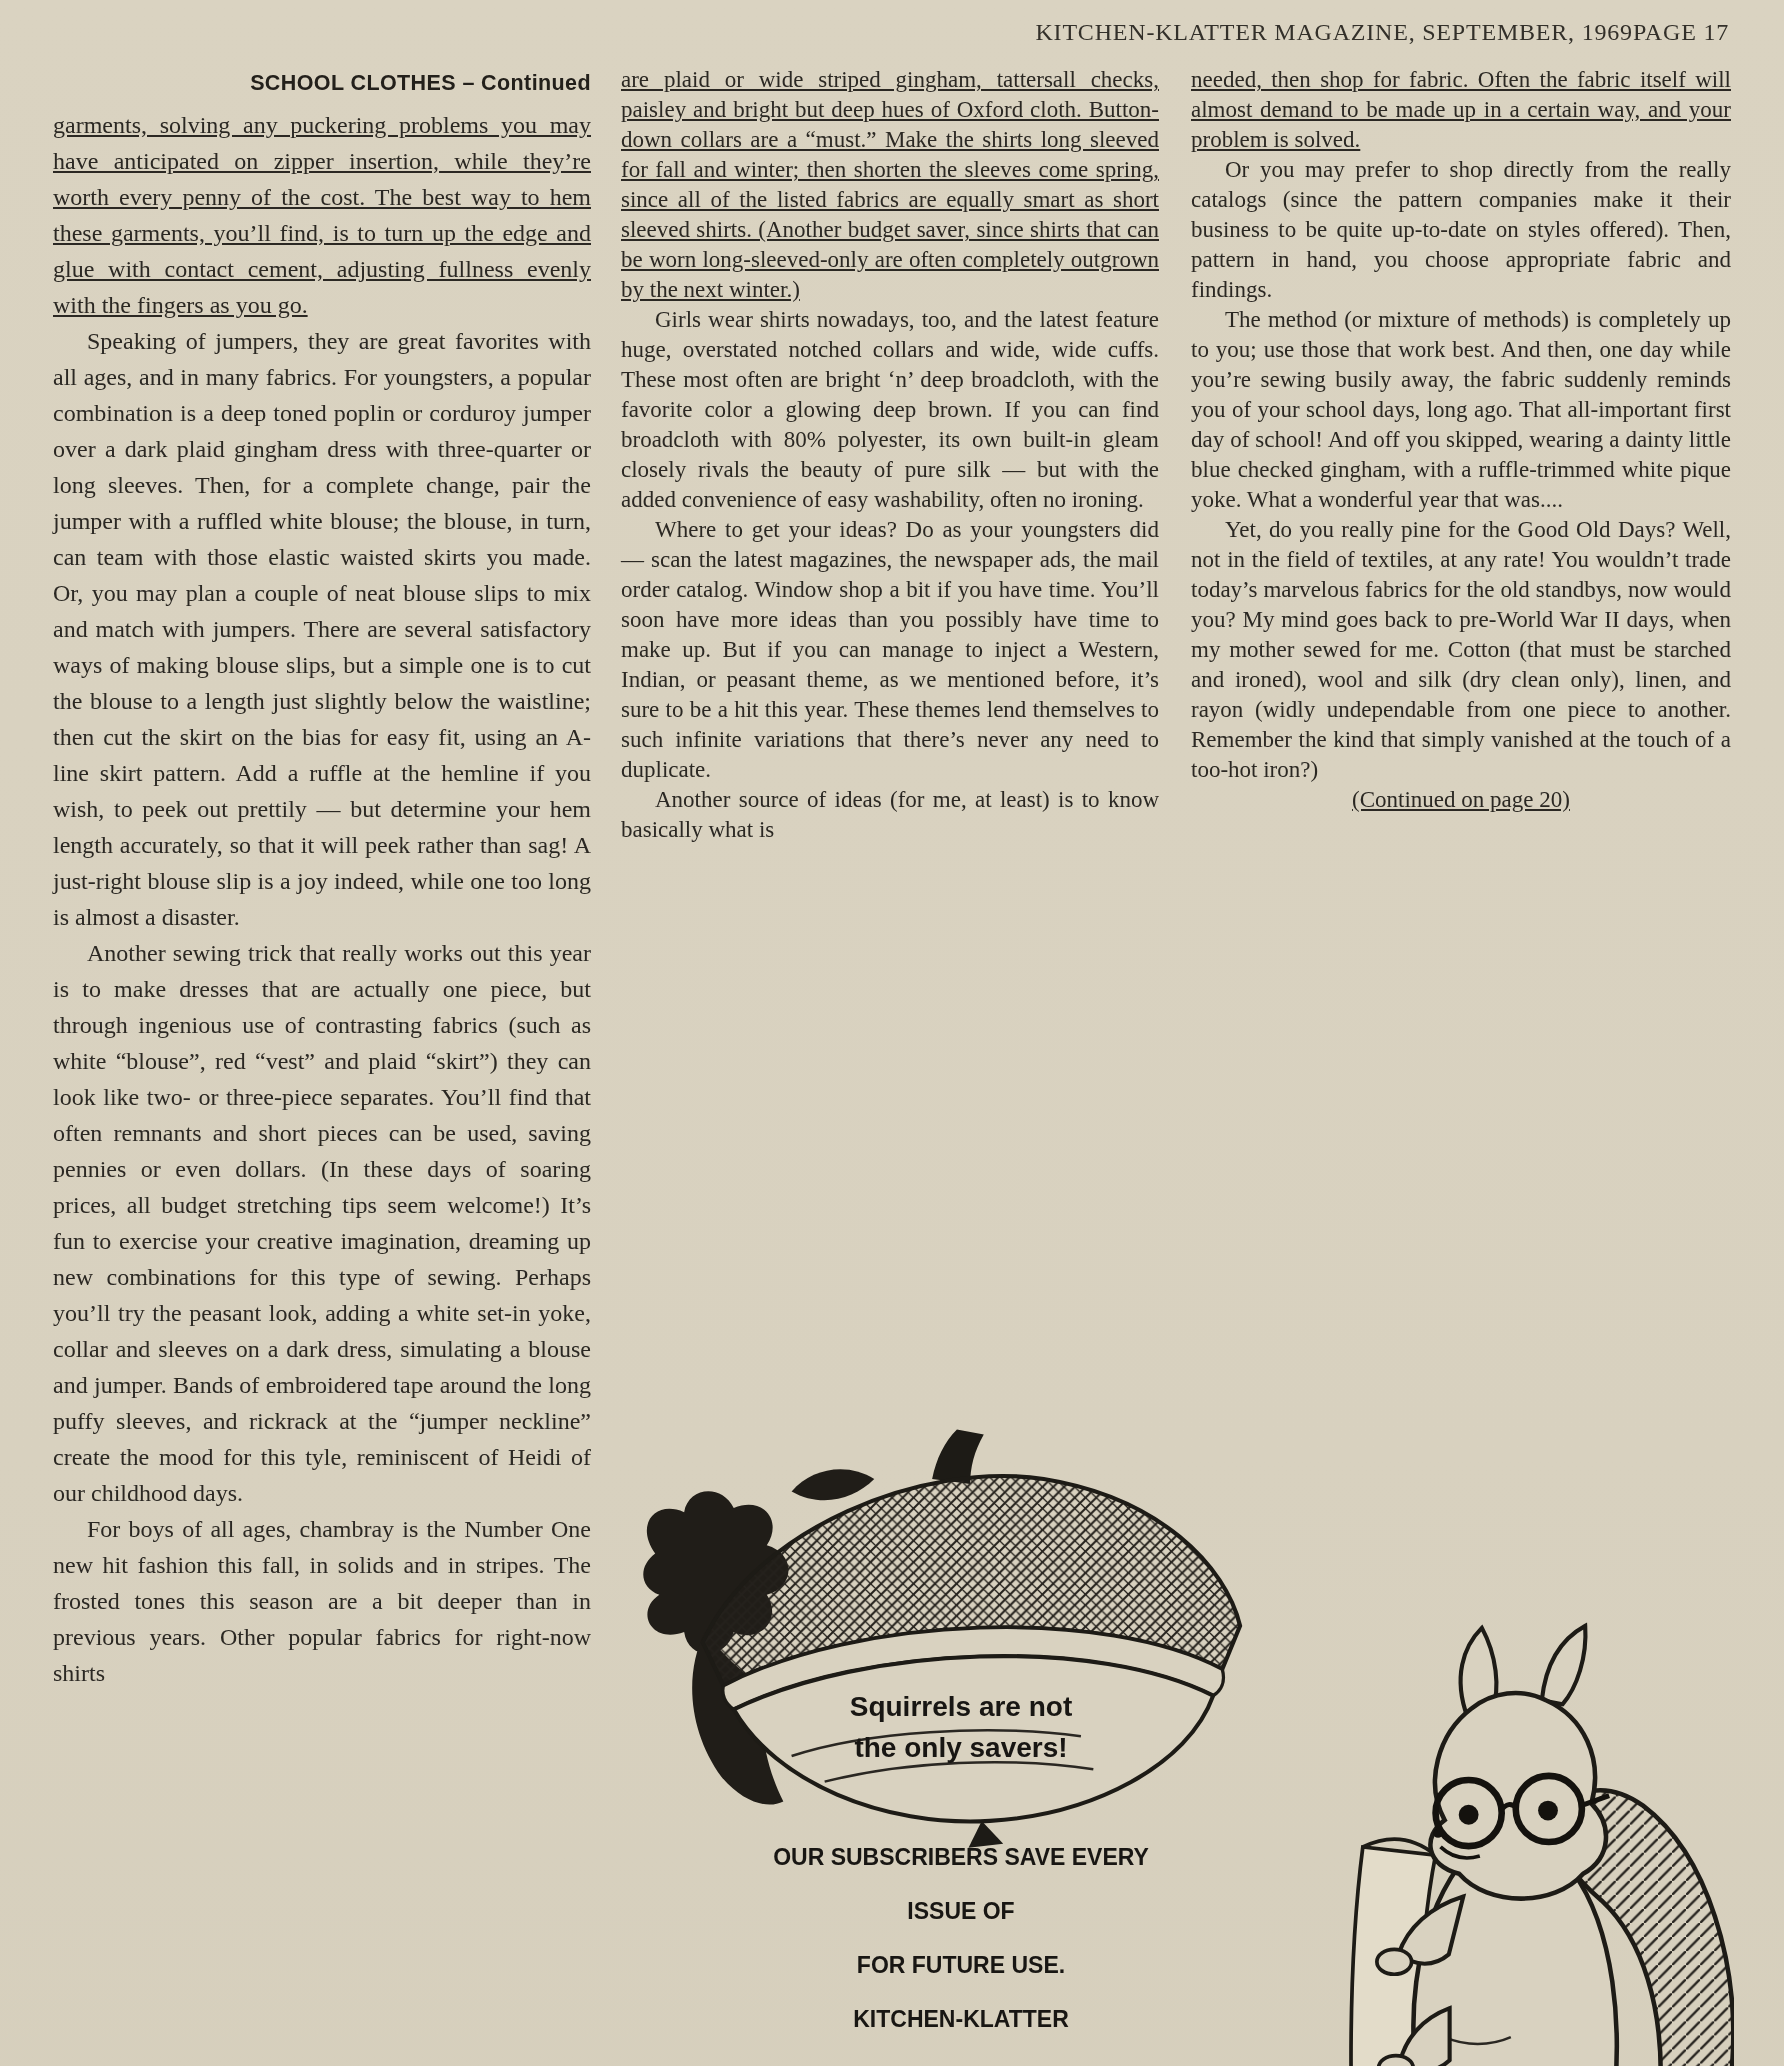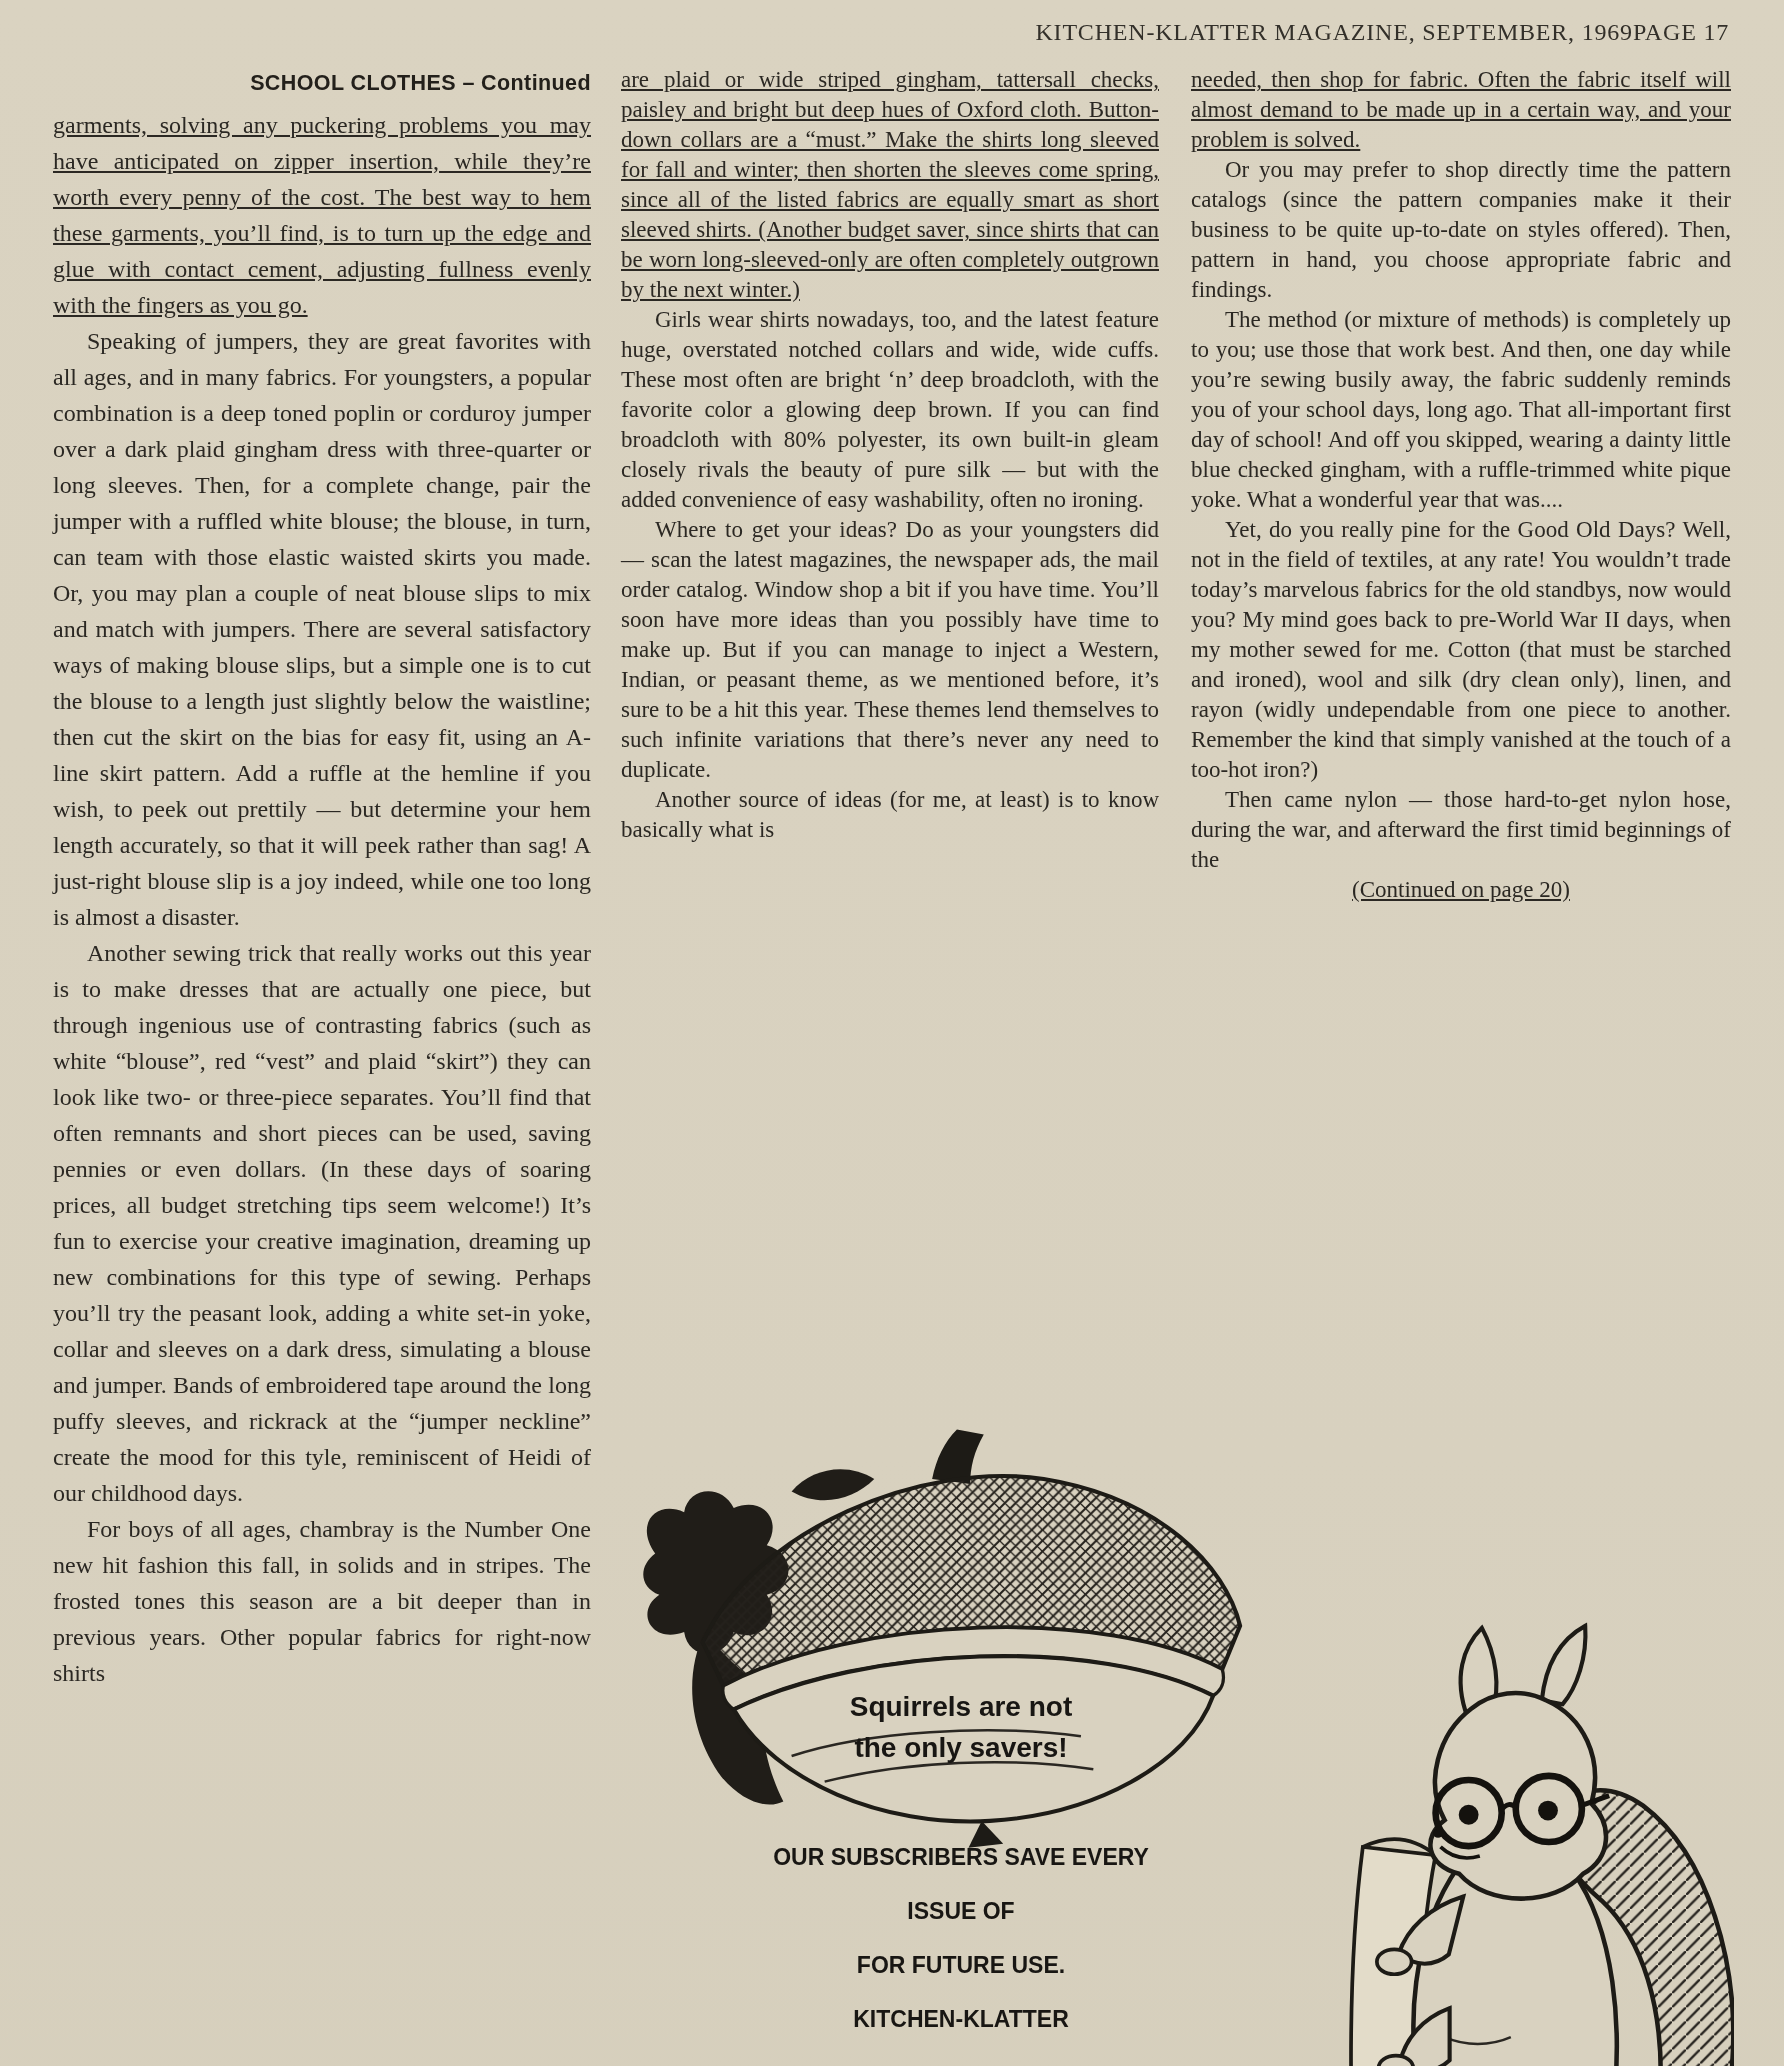--- a/index.html
+++ b/index.html
@@ -72,24 +72,23 @@
         <p class="noindent">are plaid or wide striped gingham, tattersall checks, paisley and bright but deep hues of Oxford cloth. Button-down collars are a “must.” Make the shirts long sleeved for fall and winter; then shorten the sleeves come spring, since all of the listed fabrics are equally smart as short sleeved shirts. (Another budget saver, since shirts that can be worn long-sleeved-only are often completely outgrown by the next winter.)</p>
         <p>Girls wear shirts nowadays, too, and the latest feature huge, overstated notched collars and wide, wide cuffs. These most often are bright ‘n’ deep broadcloth, with the favorite color a glowing deep brown. If you can find broadcloth with 80% polyester, its own built-in gleam closely rivals the beauty of pure silk — but with the added convenience of easy washability, often no ironing.</p>
         <p>Where to get your ideas? Do as your youngsters did — scan the latest magazines, the newspaper ads, the mail order catalog. Window shop a bit if you have time. You’ll soon have more ideas than you possibly have time to make up. But if you can manage to inject a Western, Indian, or peasant theme, as we mentioned before, it’s sure to be a hit this year. These themes lend themselves to such infinite variations that there’s never any need to duplicate.</p>
         <p>Another source of ideas (for me, at least) is to know basically what is</p>
       </div>
   </div>
 
   <div class="bodycol col3">
     <div>
         <p class="noindent">needed, then shop for fabric. Often the fabric itself will almost demand to be made up in a certain way, and your problem is solved.</p>
-        <p>Or you may prefer to shop directly time the pattern catalogs (since the pattern companies make it their business to be quite up-to-date on styles offered). Then, pattern in hand, you choose appropriate fabric and findings.</p>
+        <p>Or you may prefer to shop directly from the really catalogs (since the pattern companies make it their business to be quite up-to-date on styles offered). Then, pattern in hand, you choose appropriate fabric and findings.</p>
         <p>The method (or mixture of methods) is completely up to you; use those that work best. And then, one day while you’re sewing busily away, the fabric suddenly reminds you of your school days, long ago. That all-important first day of school! And off you skipped, wearing a dainty little blue checked gingham, with a ruffle-trimmed white pique yoke. What a wonderful year that was....</p>
         <p>Yet, do you really pine for the Good Old Days? Well, not in the field of textiles, at any rate! You wouldn’t trade today’s marvelous fabrics for the old standbys, now would you? My mind goes back to pre-World War II days, when my mother sewed for me. Cotton (that must be starched and ironed), wool and silk (dry clean only), linen, and rayon (widly undependable from one piece to another. Remember the kind that simply vanished at the touch of a too-hot iron?)</p>
-        <p>Then came nylon — those hard-to-get nylon hose, during the war, and afterward the first timid beginnings of the</p>
       </div>
     <p class="continued noindent">(Continued on page 20)</p>
   </div>
 
   <div class="ad">
 
     <svg viewBox="0 0 2700 2973" xmlns="http://www.w3.org/2000/svg" aria-hidden="true">
       <defs>
         <pattern id="xhatch" width="26" height="26" patternUnits="userSpaceOnUse">
           <path d="M0 26 L26 0" stroke="#24211c" stroke-width="5" fill="none"></path>

